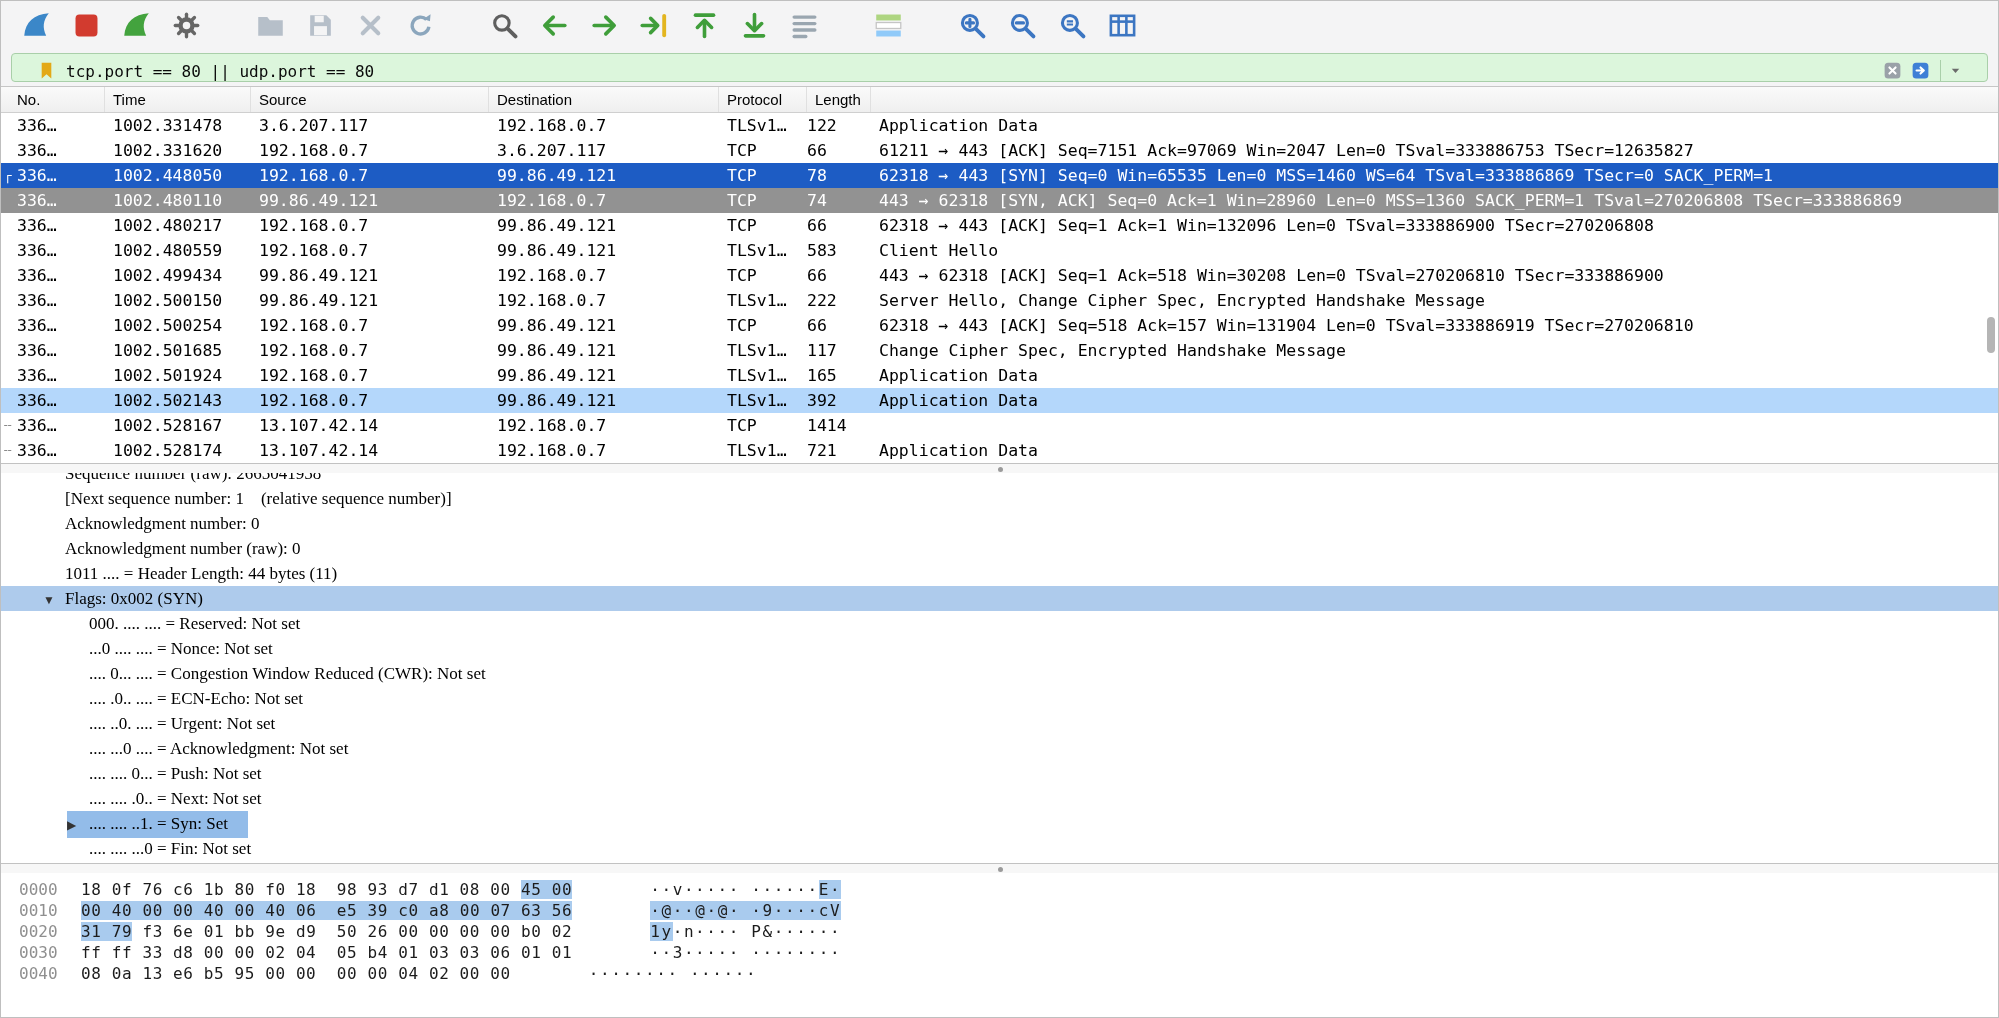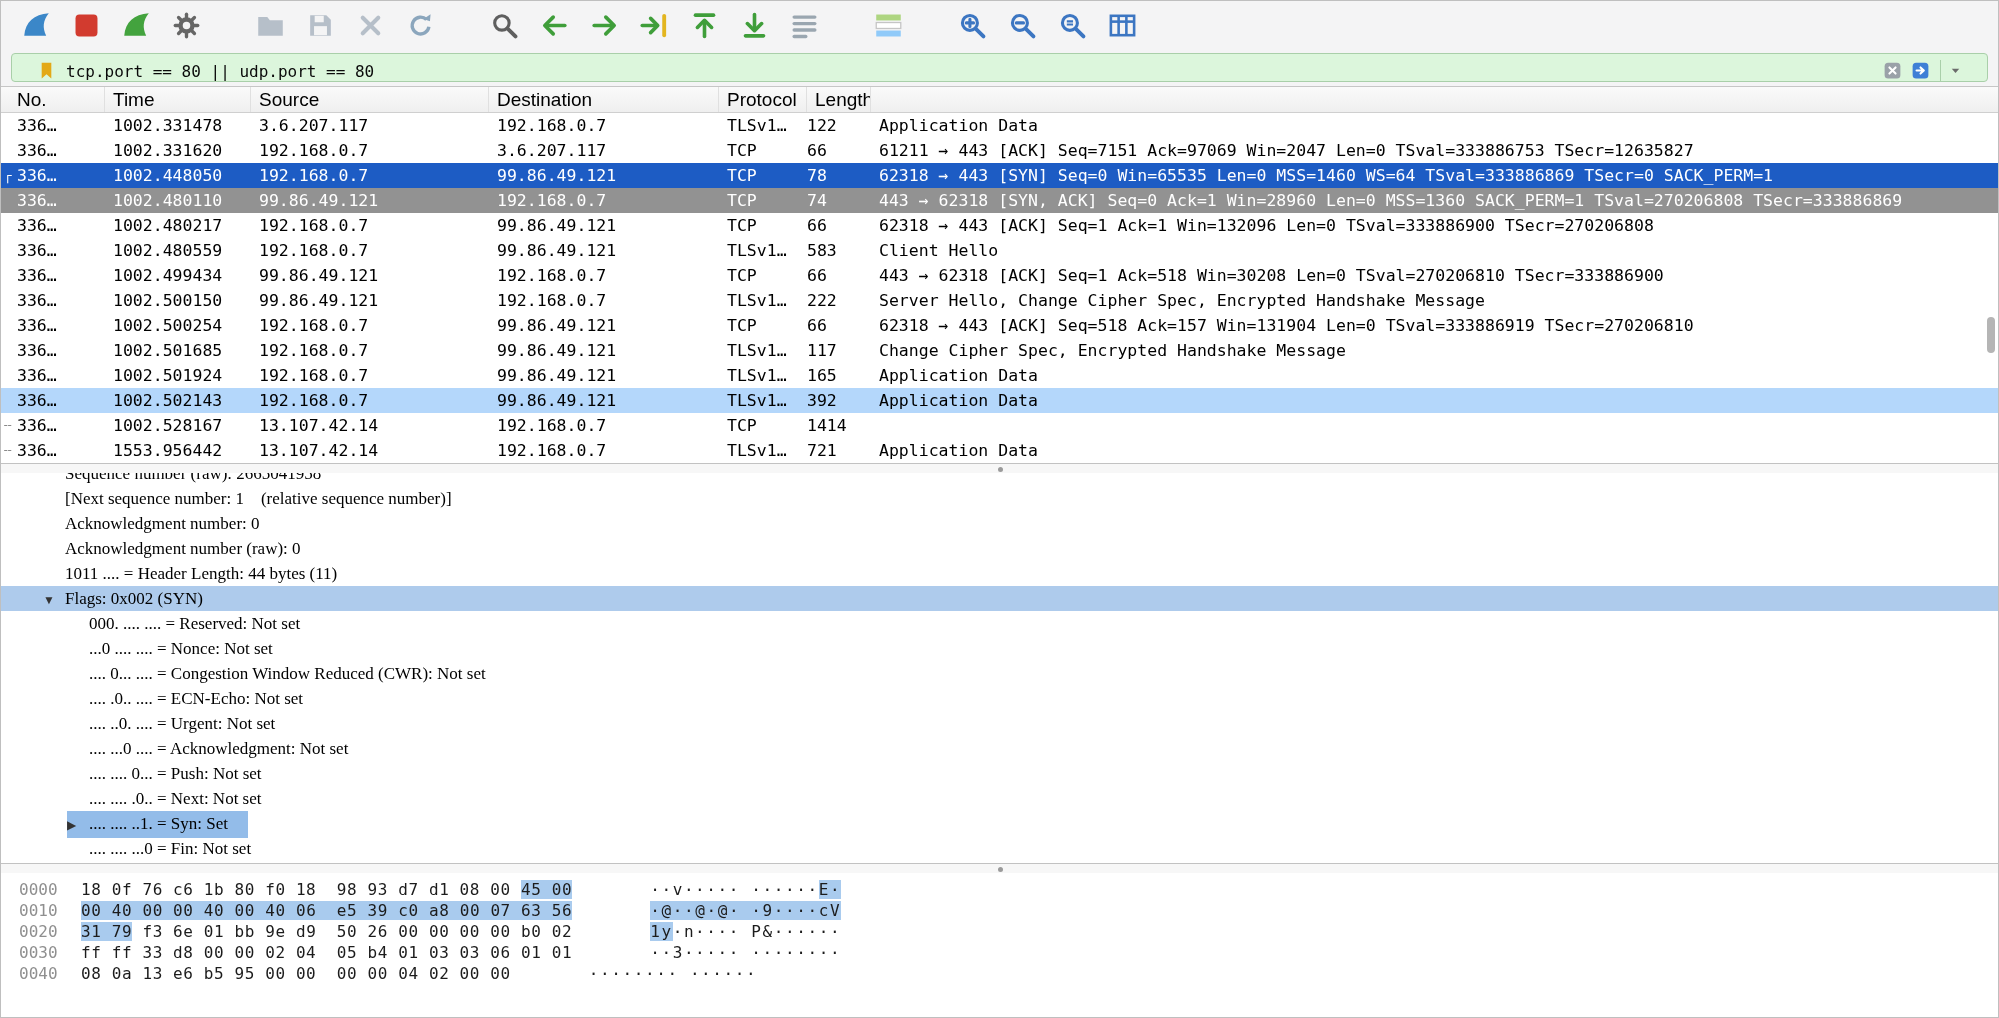--- a/index.html
+++ b/index.html
@@ -17,21 +17,21 @@
   .filter-row{height:38px;background:#f4f4f5;border-bottom:1px solid #c6c6c6;display:flex;align-items:center;padding:0 10px;flex:none}
   .filter-input{flex:1;height:29px;background:var(--filter-bg,#dcf6dc);border:1px solid #a9cfa9;border-radius:4px;display:flex;align-items:flex-end;padding:0 24px}
   .f-ic{display:flex;align-items:center;justify-content:center}
   .f-ic svg{width:21px;height:21px;display:block}
   .filter-text{font-family:"DejaVu Sans Mono",monospace;font-size:16px;color:#0a0a0a;margin-left:9px;flex:1;white-space:nowrap;overflow:hidden}
   .f-chev{display:flex;align-items:center;border-left:1px solid #a9cfa9;margin-left:9px;padding-left:7px;height:21px}
   .f-chev svg{width:15px;height:15px}
   .f-ic + .f-ic{margin-left:7px}
 
   
-  .pkt-header{height:26px;background:linear-gradient(#fafafa,#efefef);border-bottom:1px solid #cfcfcf;display:grid;grid-template-columns:104px 146px 238px 230px 88px 64px 1fr;flex:none;font-size:19px;color:#000}
+  .pkt-header{height:26px;background:linear-gradient(#fafafa,#efefef);border-bottom:1px solid #cfcfcf;display:grid;grid-template-columns:104px 146px 238px 230px 88px 64px 1fr;flex:none;font-size:15px;color:#000}
   .hcell{line-height:25px;padding-left:8px;border-right:1px solid #e0e0e0;white-space:nowrap;overflow:hidden}
   .hcell.c0{padding-left:16px}
   .hcell.c6{border-right:none}
 
   
   .pkt-list{position:relative;height:350px;flex:none;background:#fff;overflow:hidden}
   .prow{display:grid;grid-template-columns:104px 146px 238px 230px 88px 64px 1fr;height:25px;font-family:"DejaVu Sans Mono",monospace;font-size:16.5px;color:#000}
   .pcell{line-height:25px;padding-left:8px;white-space:pre;overflow:hidden}
   .pcell.c0{padding-left:16px;position:relative}
   .pcell.c5{text-align:left;padding-right:14px;padding-left:0}
@@ -425,21 +425,21 @@
       <div class="prow default">
         <div class="pcell c0"><span class="mark">╌</span><span>336…</span></div>
         <div class="pcell c1">1002.528167</div>
         <div class="pcell c2">13.107.42.14</div>
         <div class="pcell c3">192.168.0.7</div>
         <div class="pcell c4">TCP</div>
         <div class="pcell c5">1414</div>
       </div>
       <div class="prow default">
         <div class="pcell c0"><span class="mark">╌</span><span>336…</span></div>
-        <div class="pcell c1">1553.956442</div>
+        <div class="pcell c1">1002.528174</div>
         <div class="pcell c2">13.107.42.14</div>
         <div class="pcell c3">192.168.0.7</div>
         <div class="pcell c4">TLSv1…</div>
         <div class="pcell c5">721</div>
         <div class="pcell c6">Application Data</div>
       </div>
     </div>
 
   <div class="splitter">
     <div class="dot"></div>

